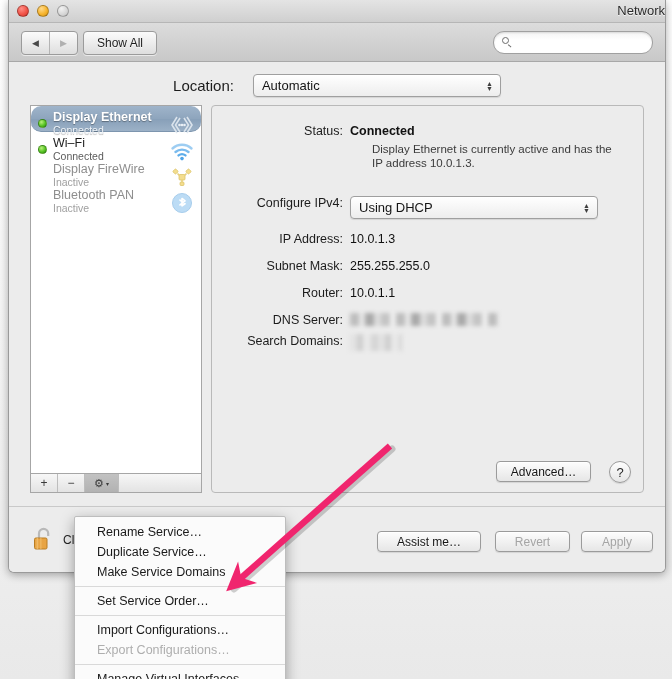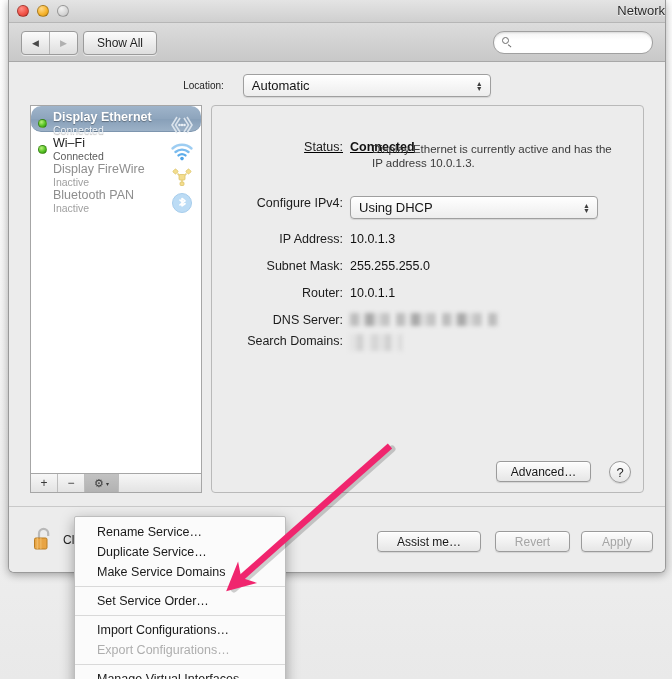--- a/index.html
+++ b/index.html
@@ -156,21 +156,21 @@
   }
 
   .location-row {
     position: absolute;
     left: 0; right: 0; top: 12px;
     display: flex;
     align-items: center;
     justify-content: center;
   }
   .location-label {
-    font-size: 10px;
+    font-size: 15px;
     color: #1c1c1c;
     margin-right: 19px;
   }
   .popup {
     position: relative;
     width: 246px; height: 21px;
     border: 1px solid #9f9f9f;
     border-radius: 4px;
     background: linear-gradient(180deg, #ffffff 0%, #ededed 100%);
     box-shadow: 0 1px 1px rgba(0,0,0,0.10), inset 0 1px 0 rgba(255,255,255,0.9);
@@ -544,21 +544,21 @@
         <div class="stbtn">−</div>
         <div class="stbtn pressed">
           <span class="gear">⚙</span>
           <span class="caret">▾</span>
         </div>
         <div class="stfill"></div>
       </div>
 
       <div class="detail">
 
-        <div class="drow" style="left:0; top:34px;text-decoration:underline;">
+        <div class="drow" style="left:0; top:18px;">
           <span class="dlabel">Status:</span>
           <span class="dvalue bold">Connected</span>
         </div>
         <div class="dhelp" style="top:36px;">Display Ethernet is currently active and has the IP address 10.0.1.3.</div>
 
         <div class="drow" style="left:0; top:90px;">
           <span class="dlabel">Configure IPv4:</span>
           <span class="popup" style="width:246px;">
             <span class="ptext">Using DHCP</span>
             <span class="arrows">

